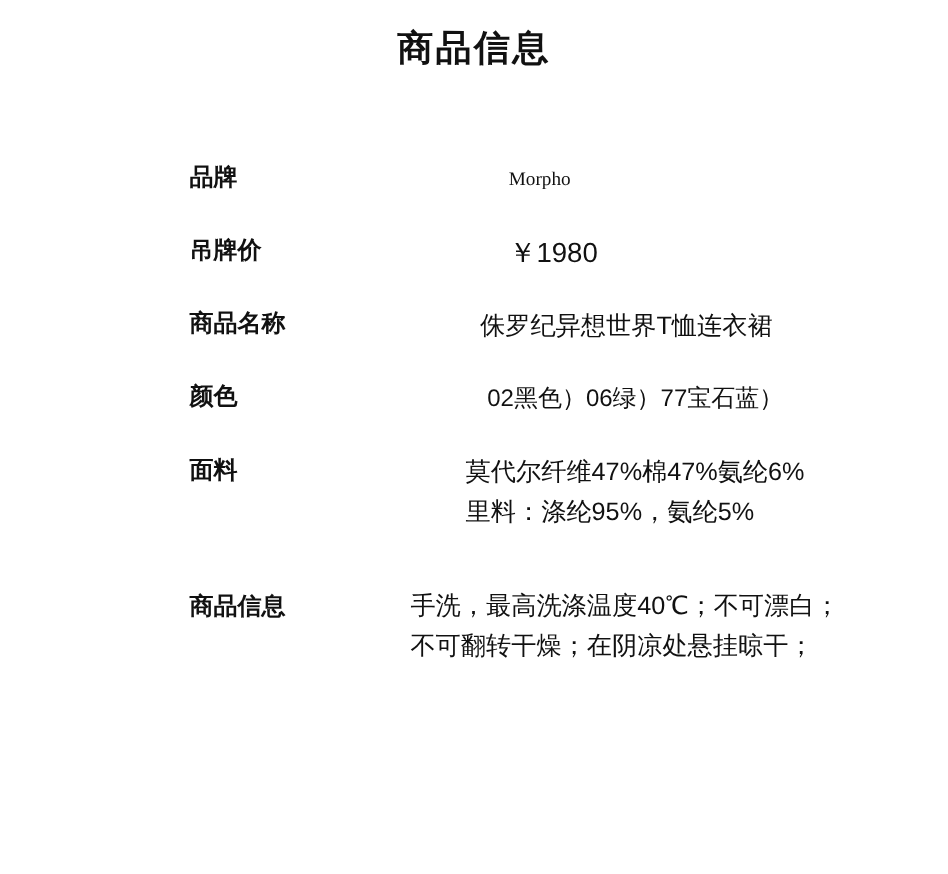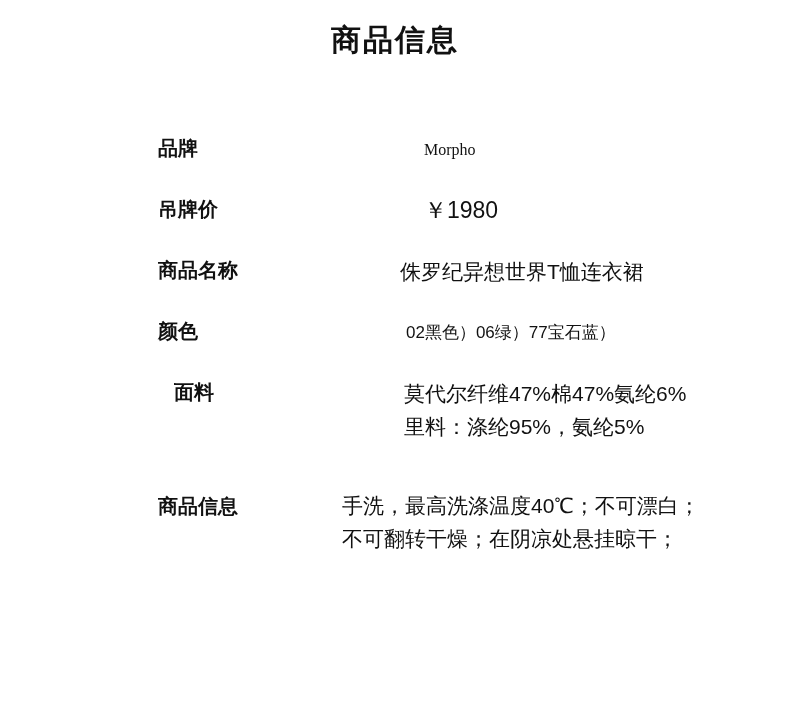--- a/index.html
+++ b/index.html
@@ -32,21 +32,20 @@
     margin-top: 72px;
     width: 100%;
   }
   .row {
     display: flex;
     align-items: flex-start;
     margin-bottom: 28px;
   }
   .row.tall {
     margin-bottom: 30px;
-    padding-left: 16px;
   }
   .label {
     width: 160px;
     padding-left: 158px;
     box-sizing: border-box;
     font-size: 20px;
     font-weight: bold;
     color: #111111;
     line-height: 30px;
     white-space: nowrap;
@@ -59,21 +58,21 @@
     font-family: "Liberation Sans", sans-serif;
   }
   .value .line {
     display: block;
   }
   
   .v-brand { padding-left: 264px; font-family: "Liberation Serif", serif; font-size: 16px; }
   .v-price { padding-left: 264px; font-size: 23px; }
   .v-name  { padding-left: 240px; }
   .v-sku   { padding-left: 258px; font-size: 23px; }
-  .v-color { padding-left: 246px; font-size: 17px; }
+  .v-color { padding-left: 246px; font-size: 20px; }
   .v-fabric{ padding-left: 228px; }
   .v-care  { padding-left: 182px; }
 
   .care-block {
     margin-top: 46px;
   }
   .care-block .label { line-height: 34px; }
 </style>
 </head>
 <body>

